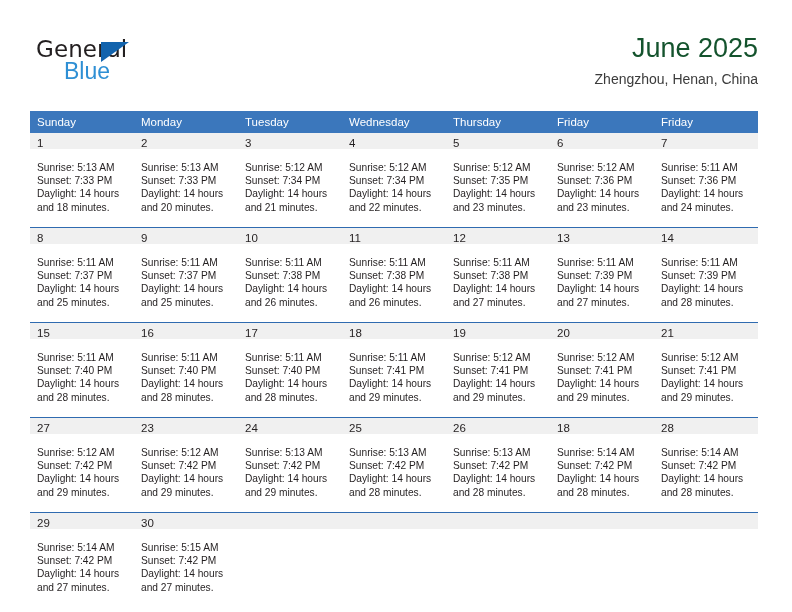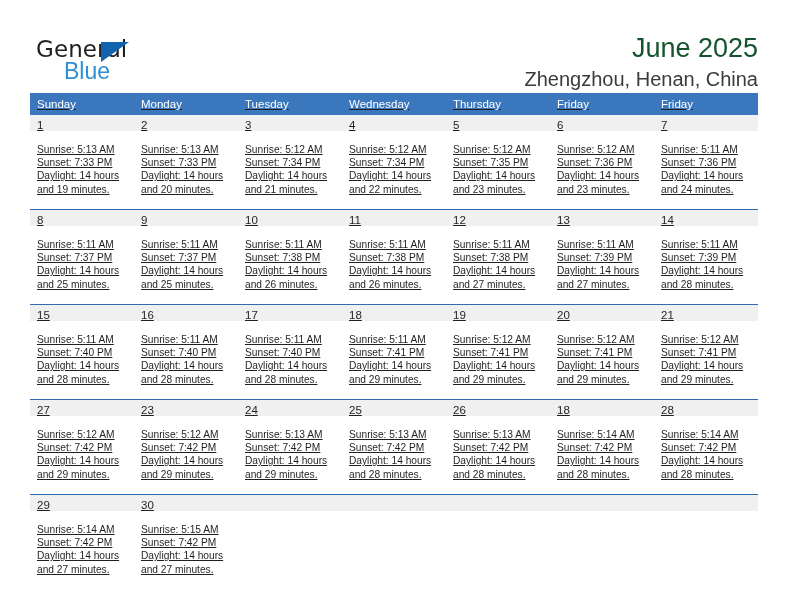--- a/index.html
+++ b/index.html
@@ -77,36 +77,35 @@
   }
   .cal-title {
     font-size: 27px;
     color: #14532d;
     font-weight: 400;
     line-height: 32px;
     white-space: nowrap;
   }
   .cal-subtitle {
     margin-top: 7px;
-    font-size: 20px;
+    font-size: 14px;
     color: #3b3b3b;
     font-weight: 400;
     line-height: 17px;
     white-space: nowrap;
   }
 
   
   .calendar {
     position: absolute;
     left: 30px;
-    top: 93px;
+    top: 111px;
     width: 728px;
     border-collapse: collapse;
     table-layout: fixed;
-    text-decoration: underline;
   }
 
   .calendar th {
     background: #3b77bc;
     color: #ffffff;
     font-size: 11.5px;
     font-weight: 400;
     text-align: left;
     padding: 5px 0 5px 7px;
     height: 20px;
@@ -193,21 +192,21 @@
         </tr>
     </thead>
     <tbody id="calendar-body">
         <tr class="week-row first">
           <td>
             <div class="daynum">1</div>
             <div class="cell-body">
               <div class="cell-line">Sunrise: 5:13 AM</div>
               <div class="cell-line">Sunset: 7:33 PM</div>
               <div class="cell-line">Daylight: 14 hours</div>
-              <div class="cell-line">and 19 minutes.</div>
+              <div class="cell-line">and 18 minutes.</div>
             </div>
           </td>
           <td>
             <div class="daynum">2</div>
             <div class="cell-body">
               <div class="cell-line">Sunrise: 5:13 AM</div>
               <div class="cell-line">Sunset: 7:33 PM</div>
               <div class="cell-line">Daylight: 14 hours</div>
               <div class="cell-line">and 20 minutes.</div>
             </div>

